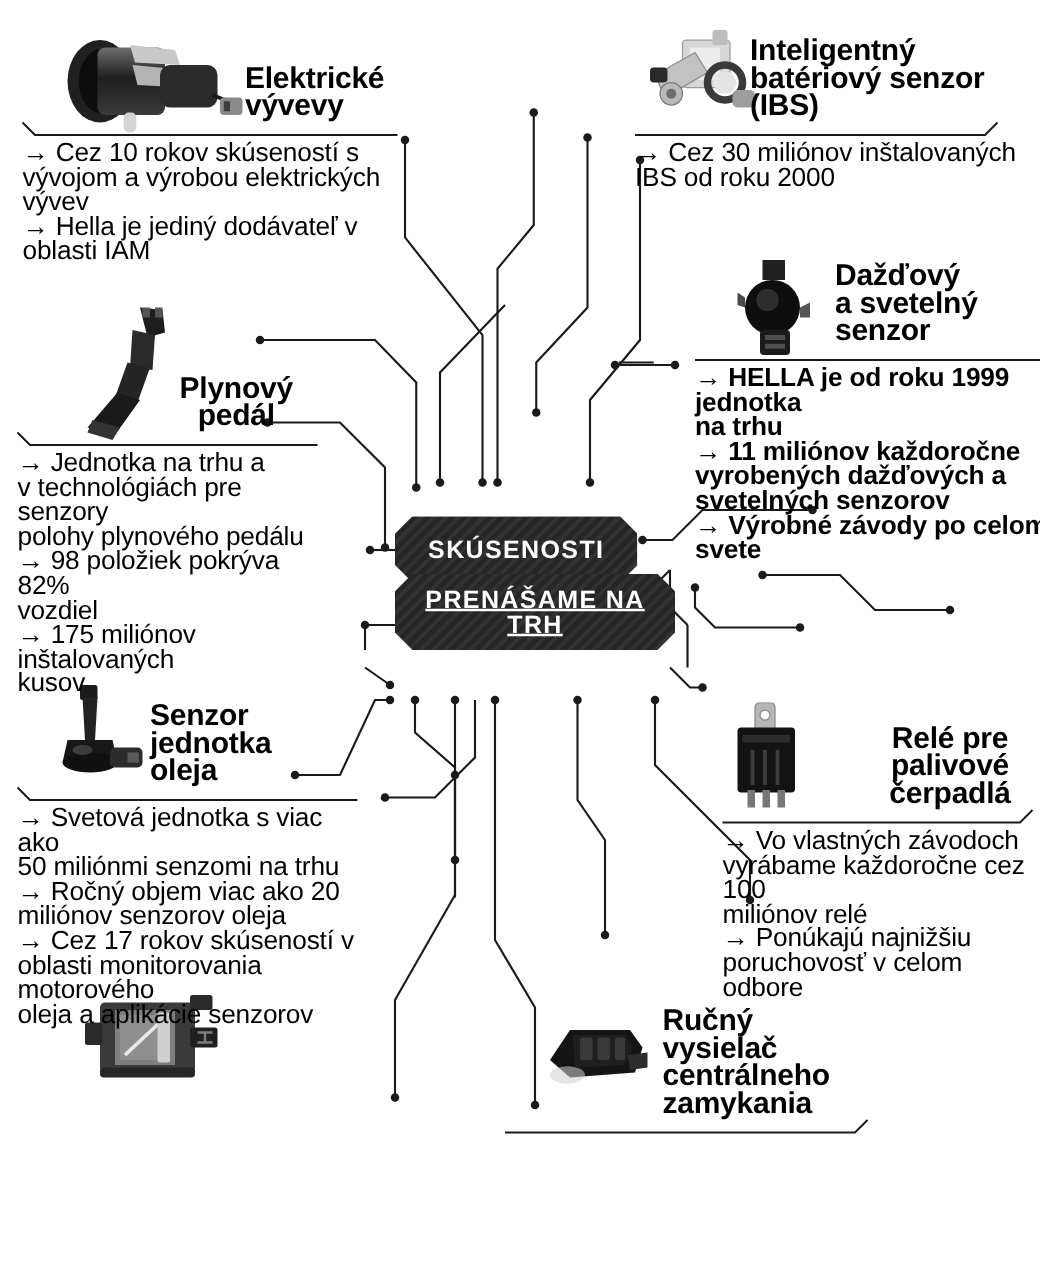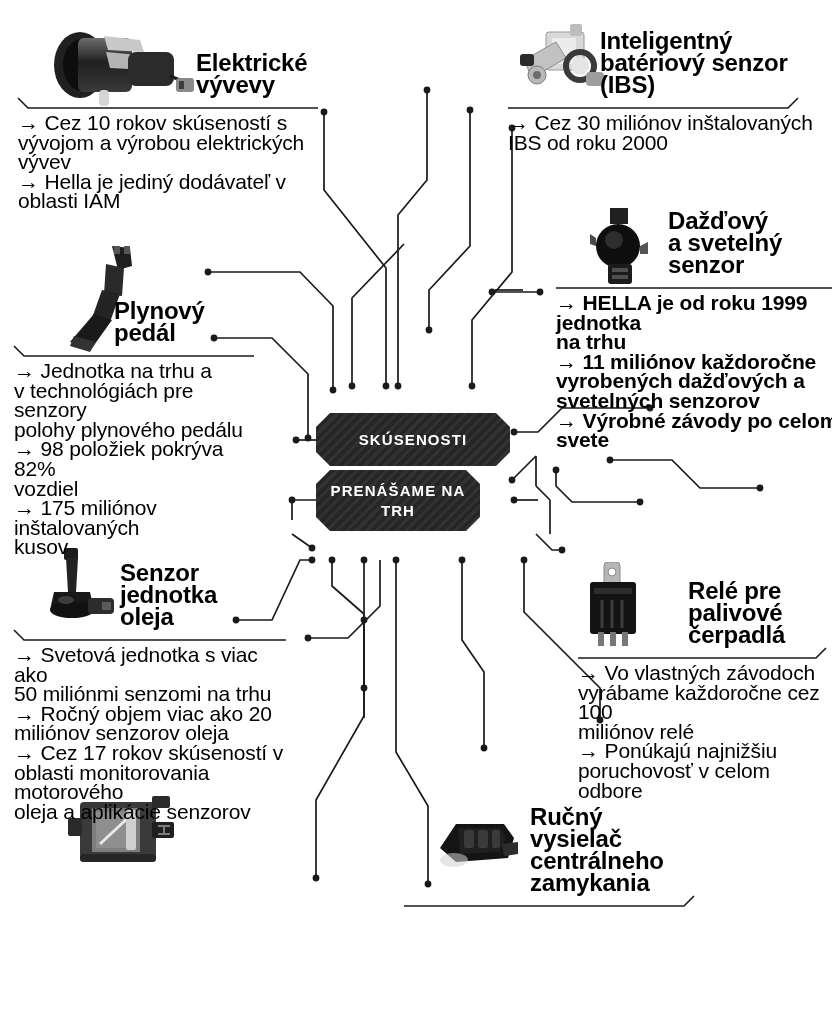--- a/index.html
+++ b/index.html
@@ -12,21 +12,21 @@
   .ptitle{font-weight:bold;font-size:24px;line-height:22px;letter-spacing:-.2px;}
   .pbody{font-size:21px;line-height:19.6px;letter-spacing:-.15px;white-space:pre-line;}
 
   
   .rule{position:relative;height:12px;}
   .rule svg{position:absolute;left:0;top:0;overflow:visible;}
 
   
   .hub{position:absolute;background:#262626;color:#fff;display:flex;align-items:center;
        justify-content:center;text-align:center;font-weight:bold;letter-spacing:1.1px;
-       font-size:15px;line-height:20px;
+       font-size:20px;line-height:20px;
        clip-path:polygon(14px 0,calc(100% - 14px) 0,100% 14px,100% calc(100% - 14px),
                 calc(100% - 14px) 100%,14px 100%,0 calc(100% - 14px),0 14px);
        background-image:repeating-linear-gradient(135deg,rgba(255,255,255,.055) 0 3px,rgba(0,0,0,0) 3px 7px);}
 
   
   .photo{position:absolute;}
   .photo svg{display:block;}
 </style>
 </head>
 <body>
@@ -113,21 +113,21 @@
       <circle cx="610" cy="460" r="3.4"></circle>
         <circle cx="760" cy="488" r="3.4"></circle>
       <circle cx="556" cy="470" r="3.4"></circle>
         <circle cx="640" cy="502" r="3.4"></circle>
     </g>
   </svg>
 
   <div class="hub" style="left:316px;top:413px;width:194px;height:53px;">
     <span>SKÚSENOSTI</span>
   </div>
-  <div class="hub" style="left:316px;top:470px;width:164px;height:61px;white-space:pre-line;">
+  <div class="hub" style="left:316px;top:459px;width:224px;height:61px;white-space:pre-line;text-decoration:underline;">
     <span>PRENÁŠAME NA
 TRH</span>
   </div>
 
   <div class="photo" style="left:44px;top:22px;">
     <svg width="152" height="86" viewBox="0 0 152 86">
       <defs>
           <linearGradient id="g1" x1="0" y1="0" x2="0" y2="1">
         <stop offset="0" stop-color="#6d6d6d"></stop>
             <stop offset=".45" stop-color="#1f1f1f"></stop>
@@ -278,21 +278,21 @@
     </div>
     <div class="pbody" style="margin-top:3px;font-weight:bold;">→ HELLA je od roku 1999 jednotka
 na trhu
 → 11 miliónov každoročne
 vyrobených dažďových a
 svetelných senzorov
 → Výrobné závody po celom svete</div>
   </div>
 
   <div class="panel" style="left:14px;top:300px;width:250px;">
-    <div class="ptitle" style="margin-left:100px;white-space:pre-line;">Plynový
+    <div class="ptitle" style="margin-left:100px;white-space:pre-line;text-align:center;">Plynový
 pedál</div>
     <div class="rule" style="margin-top:2px;">
       <svg width="240" height="12">
           <path d="M0,0 L10,10 L240,10" fill="none" stroke="#1a1a1a" stroke-width="1.6"></path>
         </svg>
     </div>
     <div class="pbody" style="margin-top:3px;">→ Jednotka na trhu a
 v technológiách pre senzory
 polohy plynového pedálu
 → 98 položiek pokrýva 82%
@@ -312,21 +312,21 @@
     <div class="pbody" style="margin-top:3px;">→ Svetová jednotka s viac ako
 50 miliónmi senzomi na trhu
 → Ročný objem viac ako 20
 miliónov senzorov oleja
 → Cez 17 rokov skúseností v
 oblasti monitorovania motorového
 oleja a aplikácie senzorov</div>
   </div>
 
   <div class="panel" style="left:578px;top:580px;width:254px;">
-    <div class="ptitle" style="margin-left:110px;white-space:pre-line;">Relé pre
+    <div class="ptitle" style="margin-left:110px;white-space:pre-line;text-align:center;">Relé pre
 palivové
 čerpadlá</div>
     <div class="rule" style="margin-top:2px;">
       <svg width="248" height="12">
           <path d="M0,10 L238,10 L248,0" fill="none" stroke="#1a1a1a" stroke-width="1.6"></path>
         </svg>
     </div>
     <div class="pbody" style="margin-top:3px;">→ Vo vlastných závodoch
 vyrábame každoročne cez 100
 miliónov relé

